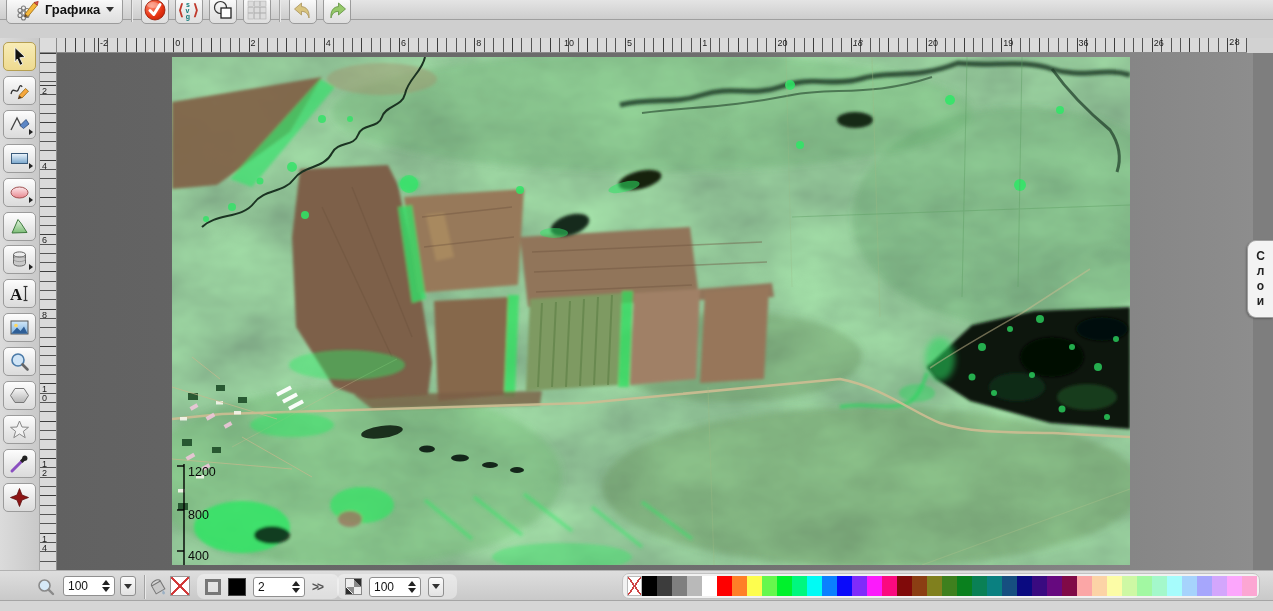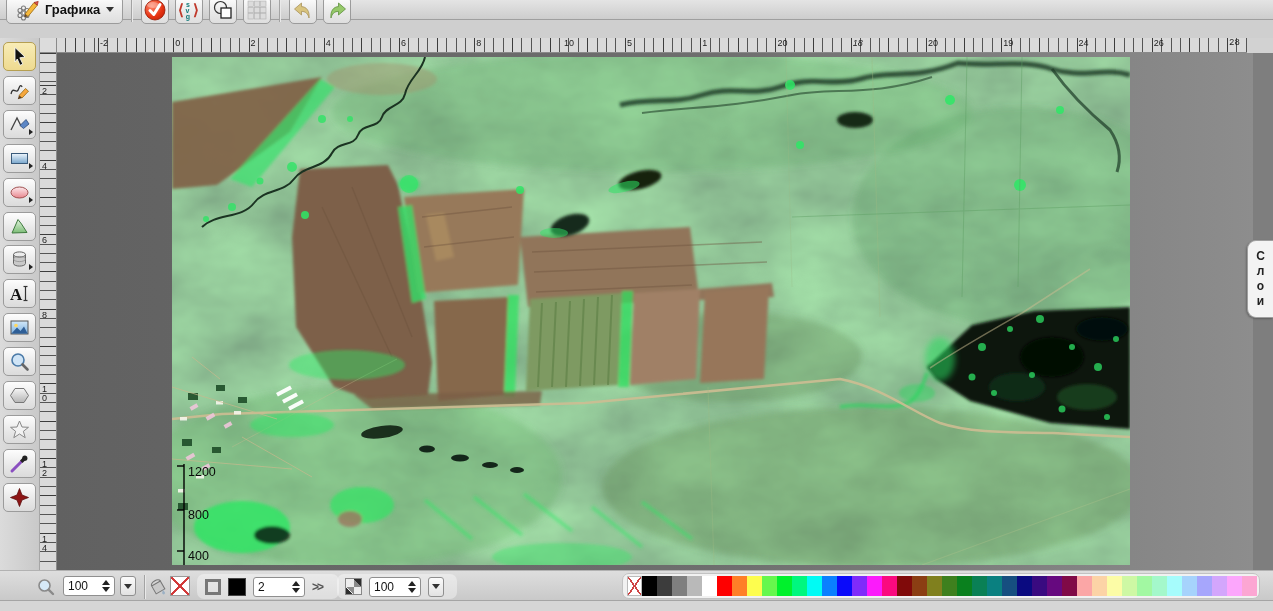--- a/index.html
+++ b/index.html
@@ -304,21 +304,21 @@
         <span class="hlab" style="left: 268.81px;">4</span>
         <span class="hlab" style="left: 344.08px;">6</span>
         <span class="hlab" style="left: 419.35px;">8</span>
         <span class="hlab" style="left: 507px;">10</span>
         <span class="hlab" style="left: 569.89px;">5</span>
         <span class="hlab" style="left: 645.16px;">1</span>
         <span class="hlab" style="left: 720.43px;">20</span>
         <span class="hlab" style="left: 795.7px; font-style: italic;">18</span>
         <span class="hlab" style="left: 870.97px;">20</span>
         <span class="hlab" style="left: 946.24px;">19</span>
-        <span class="hlab" style="left: 1021.51px;">24</span>
+        <span class="hlab" style="left: 1021.51px;">36</span>
         <span class="hlab" style="left: 1096.78px;">26</span>
         <span class="hlab" style="left: 1172.05px; font-family: Liberation Mono, monospace;">28</span>
       </div>
   </div>
   <div class="v-ruler">
     <div>
         <div class="vlab" style="top: 34px;">2</div>
         <div class="vlab" style="top: 108.6px;">4</div>
         <div class="vlab" style="top: 183.2px;">6</div>
         <div class="vlab" style="top: 257.8px;">8</div>

